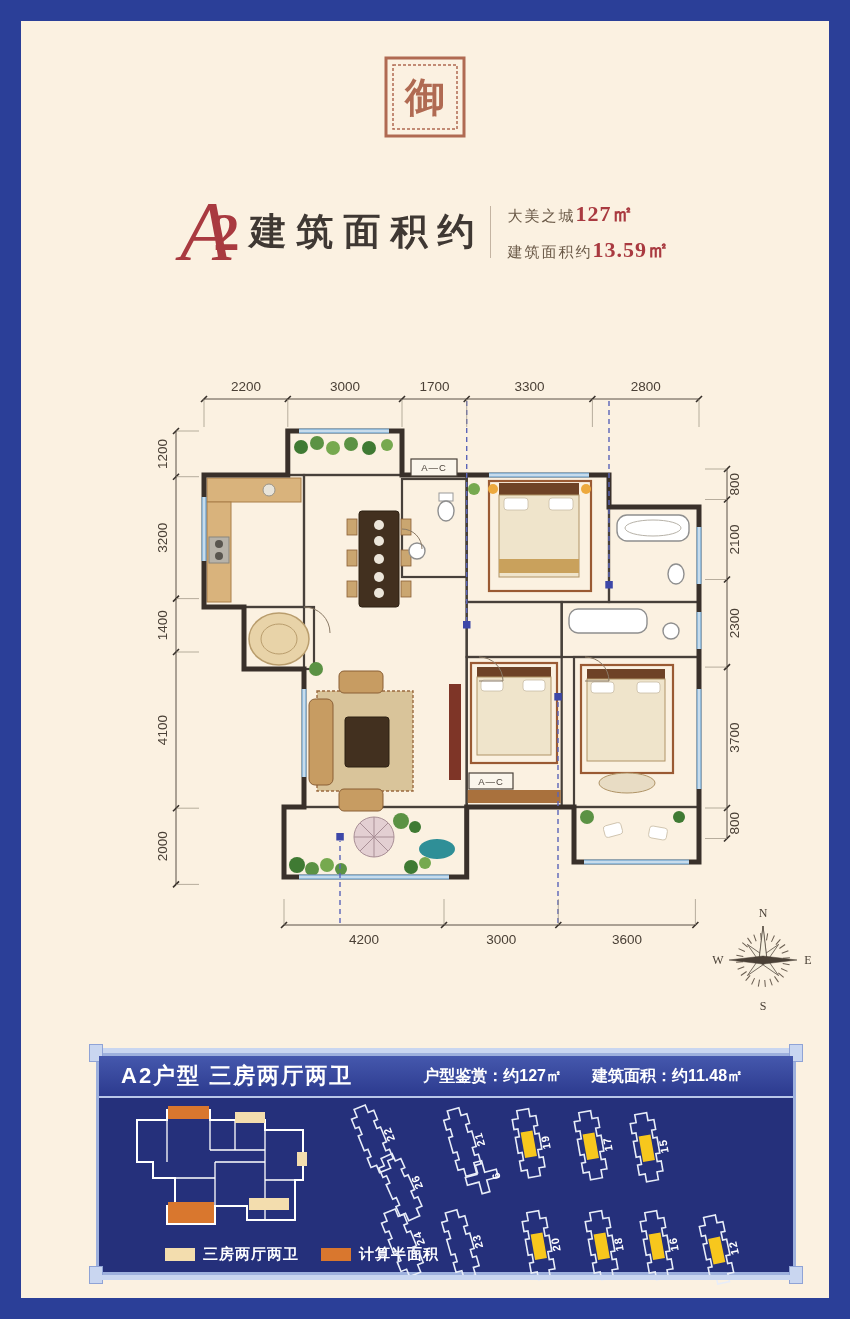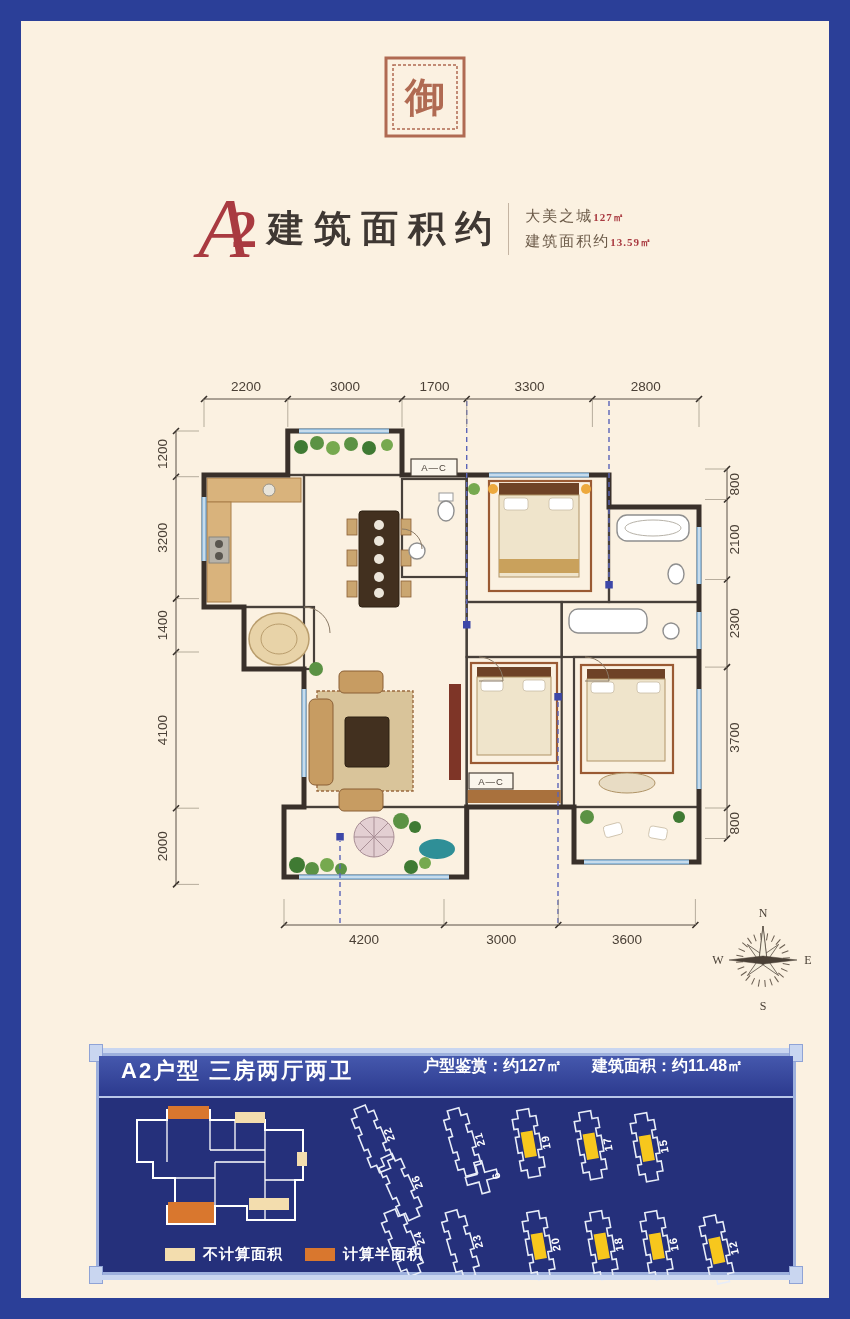--- a/index.html
+++ b/index.html
@@ -16,21 +16,21 @@
   .tagline{display:flex;align-items:center;gap:10px;color:#8a7a66;font-size:13px;letter-spacing:5px;white-space:nowrap;}
   .tagline:before,.tagline:after{content:"";display:block;width:58px;height:1px;background:#b7a893;}
 
   
   .titlerow{position:absolute;left:0;top:178px;width:808px;display:flex;justify-content:center;align-items:center;}
   .script-a{font-family:"Liberation Serif",serif;font-style:italic;font-size:84px;line-height:60px;color:#a93a40;margin-right:-18px;}
   .big2{font-family:"Liberation Serif",serif;font-size:52px;font-weight:bold;color:#a93a40;margin-right:10px;}
   .t-cn{font-size:37px;font-weight:bold;letter-spacing:10px;color:#3f3833;}
   .t-div{width:1px;height:52px;background:#c4b4a2;margin:0 16px 0 6px;}
   .t-areas{display:flex;flex-direction:column;gap:6px;font-size:15px;color:#6b5a48;letter-spacing:2px;}
-  .t-areas b{color:#a93a40;font-family:"Liberation Serif",serif;font-size:11px;letter-spacing:1px;}
+  .t-areas b{color:#a93a40;font-family:"Liberation Serif",serif;font-size:22px;letter-spacing:1px;}
 
   
   .plan{position:absolute;left:128px;top:348px;}
   .dim{font-size:13.5px;fill:#4a4036;}
   .dimline{stroke:#5a5147;stroke-width:1;fill:none;}
   .tick{stroke:#37302a;stroke-width:1.6;}
   .ext{stroke:#9a8f80;stroke-width:.7;}
   .wall{stroke:#39302a;stroke-width:5;fill:none;stroke-linejoin:miter;}
   .iwall{stroke:#47403a;stroke-width:2.2;fill:none;}
   .win{stroke:#8fb8d8;stroke-width:5;}
@@ -66,21 +66,21 @@
   .clight{fill:#f5eedd;stroke:#4a4036;stroke-width:.7;}
   .cray{stroke:#6b5f52;stroke-width:1;}
 
   
   .panel{position:absolute;left:75px;top:1032px;width:700px;height:222px;background:#25307b;border:3px solid #9db0dd;box-shadow:0 0 0 2px #25307b inset;}
   .panel:before{content:"";position:absolute;left:-3px;right:-3px;top:-8px;height:5px;background:#c9d6f0;}
   .panel:after{content:"";position:absolute;left:-3px;right:-3px;bottom:-8px;height:5px;background:#c9d6f0;}
   .cap{position:absolute;width:14px;height:18px;background:#c9d6f0;border:1px solid #8fa3d6;}
   .cap.tl{left:-10px;top:-12px;} .cap.tr{right:-10px;top:-12px;}
   .cap.bl{left:-10px;bottom:-12px;} .cap.br{right:-10px;bottom:-12px;}
-  .pheader{position:relative;height:42px;background:linear-gradient(#4558ad,#2c3a8e);border-bottom:2px solid #b9c6e8;display:flex;padding:0 4px 0 22px;color:#fff;}
+  .pheader{position:relative;height:42px;background:linear-gradient(#4558ad,#2c3a8e);border-bottom:2px solid #b9c6e8;display:flex;align-items:center;padding:0 4px 0 22px;color:#fff;}
   .ptitle{font-size:22px;font-weight:bold;letter-spacing:2px;white-space:nowrap;}
   .pareas{margin-left:70px;display:flex;gap:30px;font-size:16px;font-weight:bold;white-space:nowrap;}
   .pbody{position:relative;height:172px;}
   .unitmap{position:absolute;left:16px;top:4px;}
   .legend{position:absolute;left:66px;bottom:6px;display:flex;gap:22px;align-items:center;color:#fff;font-size:15px;font-weight:bold;letter-spacing:1px;}
   .legend .item{display:flex;gap:8px;align-items:center;}
   .sw{width:30px;height:13px;display:inline-block;}
   .sw-cream{background:#f3ddae;} .sw-orange{background:#d9772e;}
   .bldg{position:absolute;}
   .slab{stroke:#e8edf8;stroke-width:1.6;fill:none;}
@@ -452,21 +452,21 @@
           <rect x="53" y="4" width="41" height="13" fill="#d9772e"></rect>
           <rect x="120" y="10" width="30" height="11" fill="#f3ddae"></rect>
           <rect x="53" y="100" width="46" height="21" fill="#d9772e"></rect>
           <rect x="134" y="96" width="40" height="12" fill="#f3ddae"></rect>
           <rect x="182" y="50" width="10" height="14" fill="#f3ddae"></rect>
         </svg>
 
         <div class="legend">
           <span class="item">
             <span class="sw sw-cream"></span>
-            <span>不计算面积</span>
+            <span>三房两厅两卫</span>
           </span>
           <span class="item">
             <span class="sw sw-orange"></span>
             <span>计算半面积</span>
           </span>
         </div>
 
         <div class="bldg" style="left:258px;top:0px;transform:rotate(-22deg)">
           <svg width="46" height="78" viewBox="0 0 46 78">
               <path class="slab" d="M10,4 h12 v8 h6 v10 h-4 v8 h4 v16 h-4 v8 h4 v10 h-6 v8 h-12 v-8 h-6 v-10 h4 v-8 h-4 v-16 h4 v-8 h-4 v-10 h6 z"></path>

